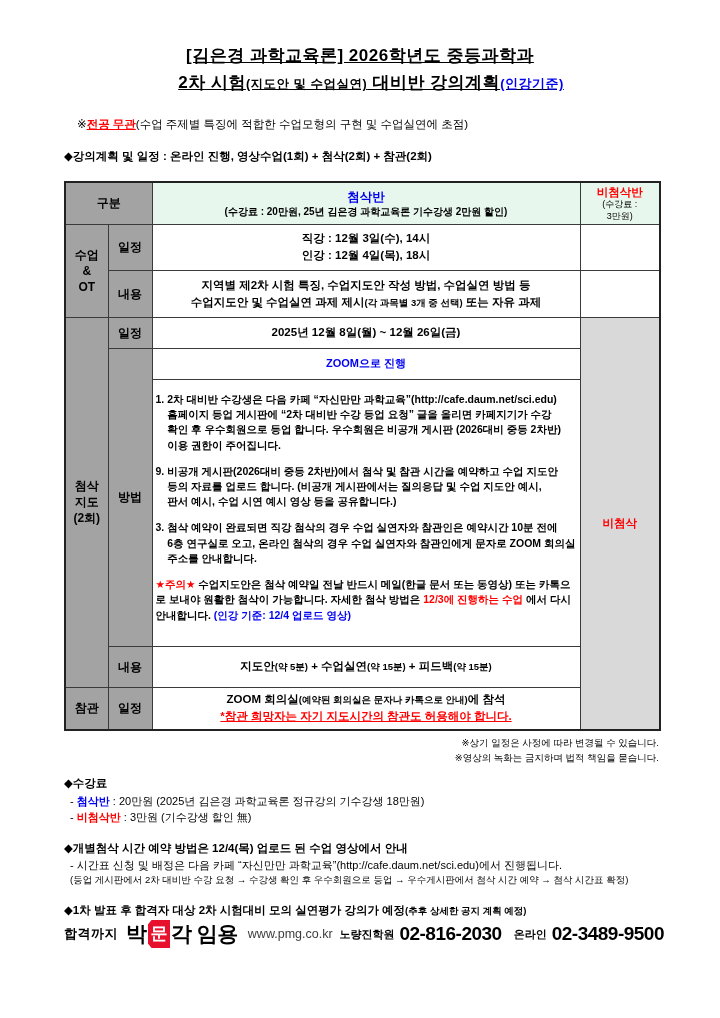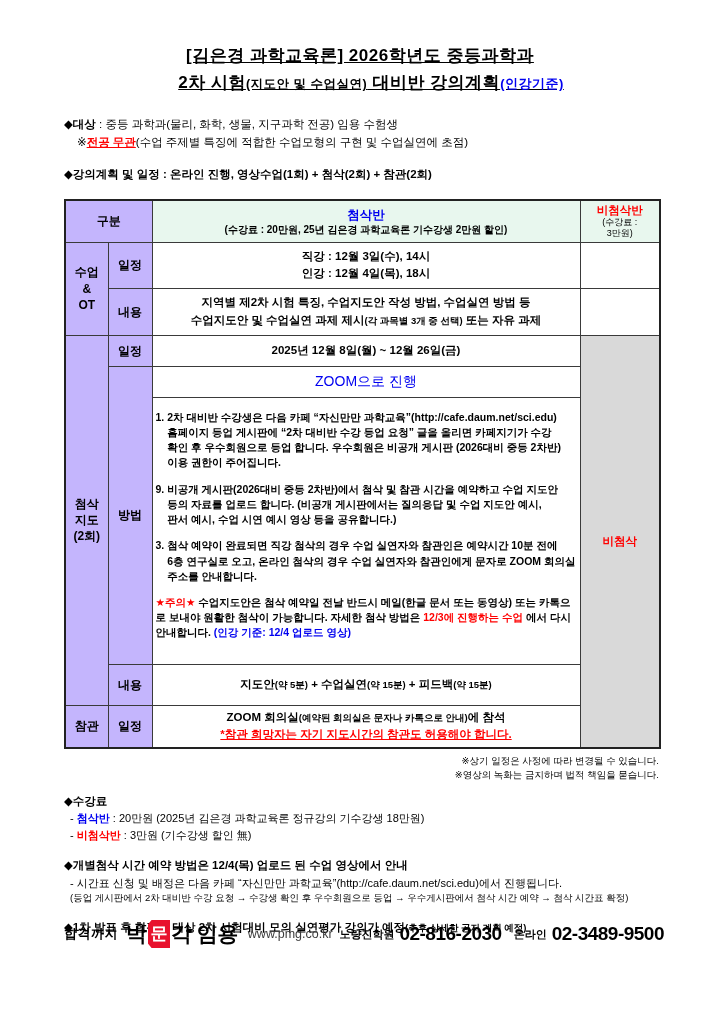--- a/index.html
+++ b/index.html
@@ -22,30 +22,30 @@
 
   
   .intro{margin:20px 0 0 64px;font-size:11.5px;line-height:1.55;}
   .intro b{font-size:11.5px;}
   .intro-note{margin-left:13px;}
   .intro-plan{margin-top:14px;font-weight:bold;}
 
   
   .plan-table{margin:15px 0 0 64px;border-collapse:collapse;table-layout:fixed;width:595px;border:2px solid #222;}
   .plan-table td{border:1px solid #3a3a3a;padding:2px 3px;vertical-align:middle;overflow:hidden;}
-  .lbl{background:#c4b5fd;text-align:center;font-weight:bold;font-size:12px;white-space:pre-line;line-height:1.35;}
+  .lbl{background:#a3a3a3;text-align:center;font-weight:bold;font-size:12px;white-space:pre-line;line-height:1.35;}
   .val{text-align:center;font-weight:bold;font-size:11.5px;line-height:1.5;}
   .small{font-size:9.5px;}
   .hdrA{text-align:center;line-height:1.3;background:#e8f7ee;}
   .hdrA-title{font-size:12.5px;font-weight:bold;color:#0000f0;}
   .hdrA-sub{font-size:10px;font-weight:bold;}
   .hdrB{text-align:center;background:#e8f7ee;line-height:1.25;}
   .hdrB-title{font-size:11.5px;font-weight:bold;color:#ff0000;}
   .hdrB-sub{font-size:9px;white-space:pre-line;}
-  .zoom-banner{text-align:center;font-weight:normal;font-size:14px;color:#0000f0;}
+  .zoom-banner{text-align:center;font-weight:bold;font-size:11px;color:#0000f0;}
   .method{vertical-align:top;text-align:left;font-size:10.5px;font-weight:bold;line-height:1.45;padding:12px 8px 6px 12px;}
   .mi{margin-bottom:11px;}
   .gray-cell{background:#d9d9d9;text-align:center;color:#ff0000;font-weight:bold;font-size:11.5px;}
   .r1 td{height:36px;}
   .r2 td{height:41px;}
   .r3 td{height:42px;}
   .r4 td{height:26px;}
   .r5 td{height:26px;}
   .r6 td{height:262px;}
   .r7 td{height:36px;}
@@ -77,21 +77,20 @@
 </style>
 </head>
 <body>
 
 <div class="title-block">
   <div class="title-line1">[김은경 과학교육론] 2026학년도 중등과학과</div>
   <div class="title-line2"><span>2차 시험</span><span class="title-small">(지도안 및 수업실연)</span><span> 대비반 강의계획</span><span class="title-paren blue">(인강기준)</span></div>
 </div>
 
 <div class="intro">
-  <div><b>◆대상</b><span> : 중등 과학과(물리, 화학, 생물, 지구과학 전공) 임용 수험생</span></div>
   <div class="intro-note"><span>※</span><b class="red u">전공 무관</b><span>(수업 주제별 특징에 적합한 수업모형의 구현 및 수업실연에 초점)</span></div>
   <div class="intro-plan">◆강의계획 및 일정 : 온라인 진행, 영상수업(1회) + 첨삭(2회) + 참관(2회)</div>
 </div>
 
 <table class="plan-table">
   <colgroup>
       <col style="width:43px">
       <col style="width:44px">
       <col style="width:428px">
       <col style="width:80px">

